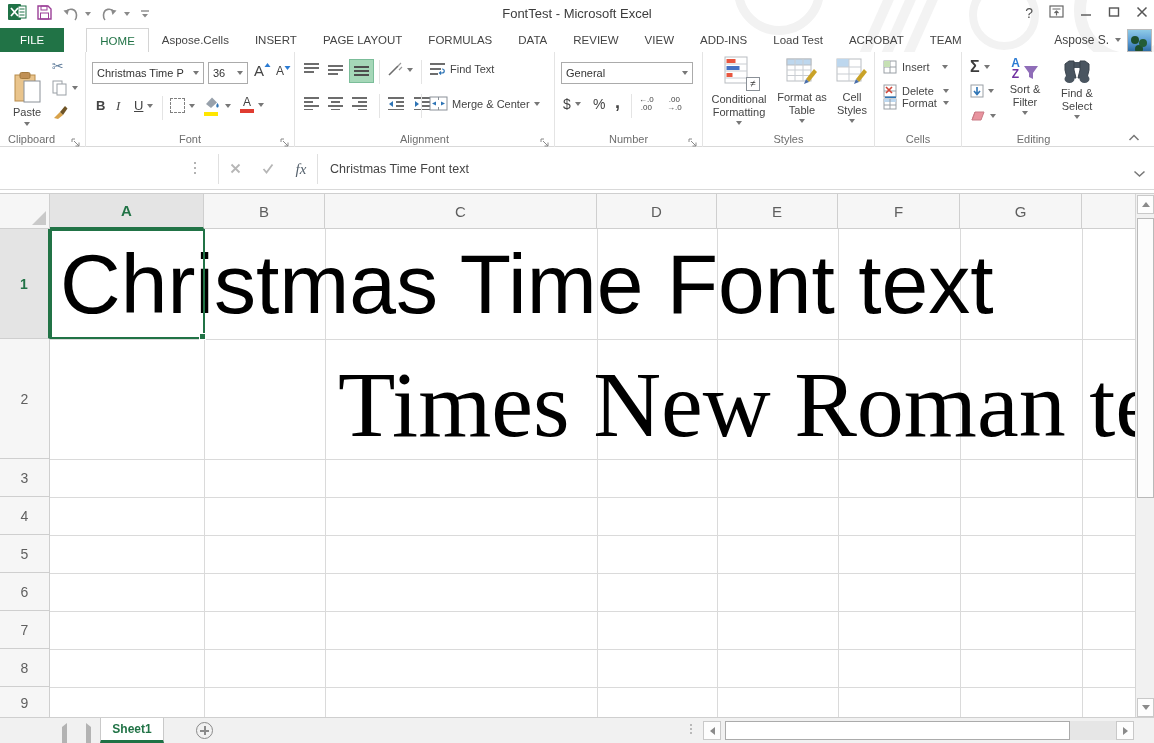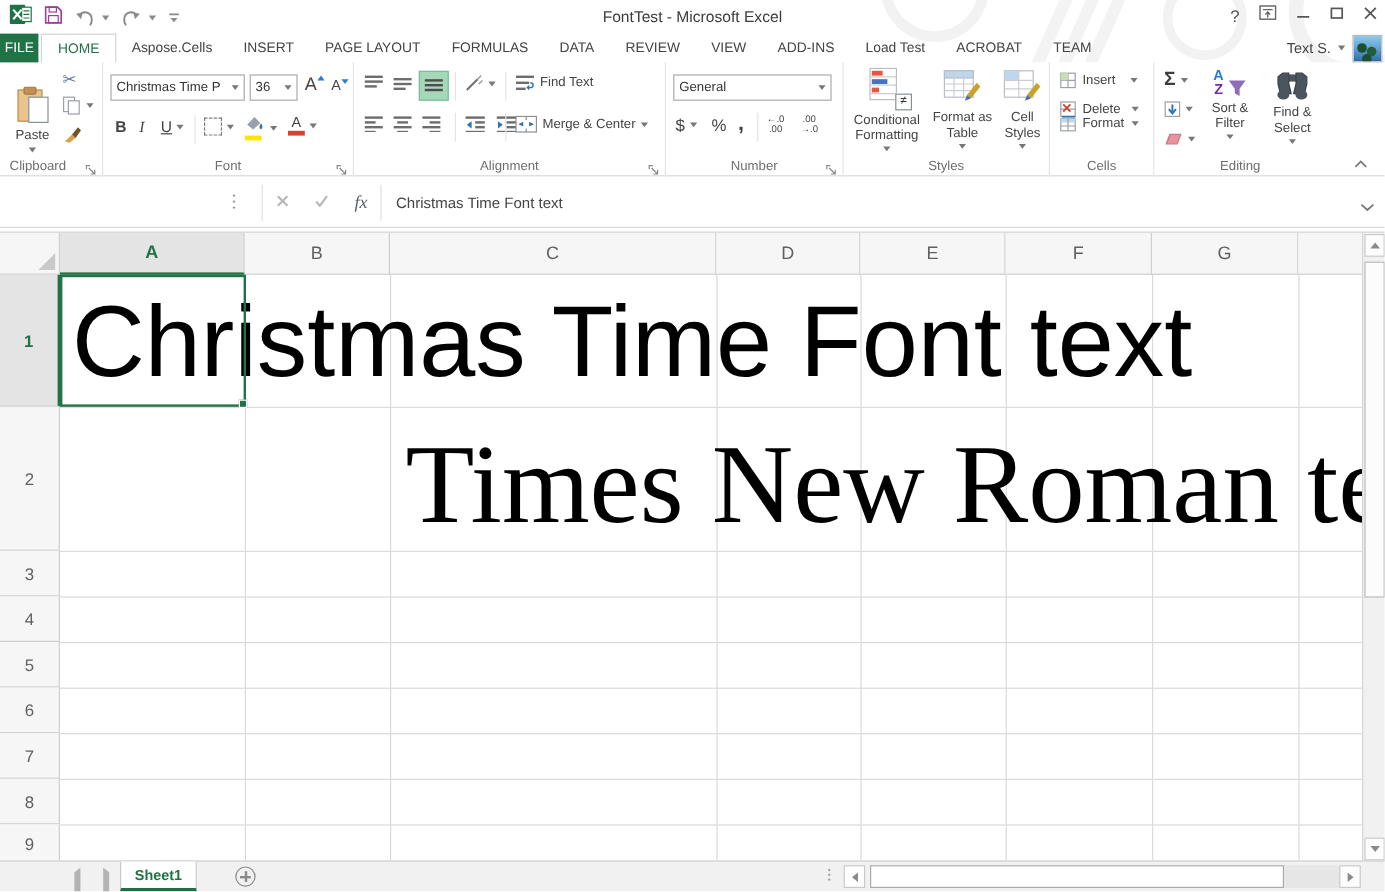--- a/index.html
+++ b/index.html
@@ -17,22 +17,22 @@
   .titlebar { position:absolute; top:0; left:0; width:1154px; height:28px; z-index:2; }
   .qat { position:absolute; left:8px; top:3px; display:flex; align-items:center; gap:10px; }
   .qat .mini-caret { width:0;height:0;border-left:3px solid transparent;border-right:3px solid transparent;border-top:4px solid #8a8a8a; margin-left:2px;}
   .win-title { position:absolute; top:6px; left:0; width:100%; text-align:center; font-size:13px; color:#3c3c3c; }
   .win-controls { position:absolute; right:6px; top:4px; display:flex; align-items:center; gap:16px; z-index:3;}
   .help-q { font-size:14px; color:#555; }
 
   
   .tabrow { position:absolute; top:28px; left:0; width:1154px; height:24px; display:flex; align-items:stretch; z-index:2; }
   .tab { font-size:11.5px; color:#444; display:flex; align-items:center; padding:0 13px; cursor:default; white-space:nowrap; }
-  .tab-file { background:#217346; color:#fff; padding:0 4px; }
-  .tab-home { background:#fff; color:#217346; border:1px solid #d4d4d4; border-bottom:none; margin-left:2px;text-align:center; }
+  .tab-file { background:#217346; color:#fff; padding:0 20px; }
+  .tab-home { background:#fff; color:#217346; border:1px solid #d4d4d4; border-bottom:none; margin-left:22px;text-align:center; }
   .user-block { position:absolute; right:2px; top:0; height:24px; display:flex; align-items:center; gap:6px; }
   .user-name { font-size:12px; color:#444; }
   .avatar { width:25px; height:23px; border:1px solid #bbb;
     background: linear-gradient(180deg,#8ecae6 0%, #5b9bd5 55%, #2e6da4 100%);
     position:relative; overflow:hidden; }
   .avatar:before { content:""; position:absolute; left:3px; top:6px; width:8px; height:8px; border-radius:50%; background:#1d4f2e; box-shadow:8px 3px 0 #235c36, 4px 9px 0 #1d4f2e; }
 
   
   .ribbon { position:absolute; top:52px; left:0; width:1154px; height:95px; background:#fff; border-bottom:1px solid #d9d9d9; z-index:1; }
   .grp { position:absolute; top:0; height:95px; border-right:1px solid #e4e4e4; }
@@ -192,21 +192,21 @@
     <div class="tab">PAGE LAYOUT</div>
     <div class="tab">FORMULAS</div>
     <div class="tab">DATA</div>
     <div class="tab">REVIEW</div>
     <div class="tab">VIEW</div>
     <div class="tab">ADD-INS</div>
     <div class="tab">Load Test</div>
     <div class="tab">ACROBAT</div>
     <div class="tab">TEAM</div>
     <div class="user-block">
-      <span class="user-name">Text S.</span>
+      <span class="user-name">Aspose S.</span>
       <span class="caret"></span>
       <span class="avatar"></span>
     </div>
   </div>
 
   <div class="ribbon">
 
     <div class="grp" style="left:0; width:86px;">
       <div class="bigbtn" style="left:6px; top:20px; width:42px;">
         <span>

